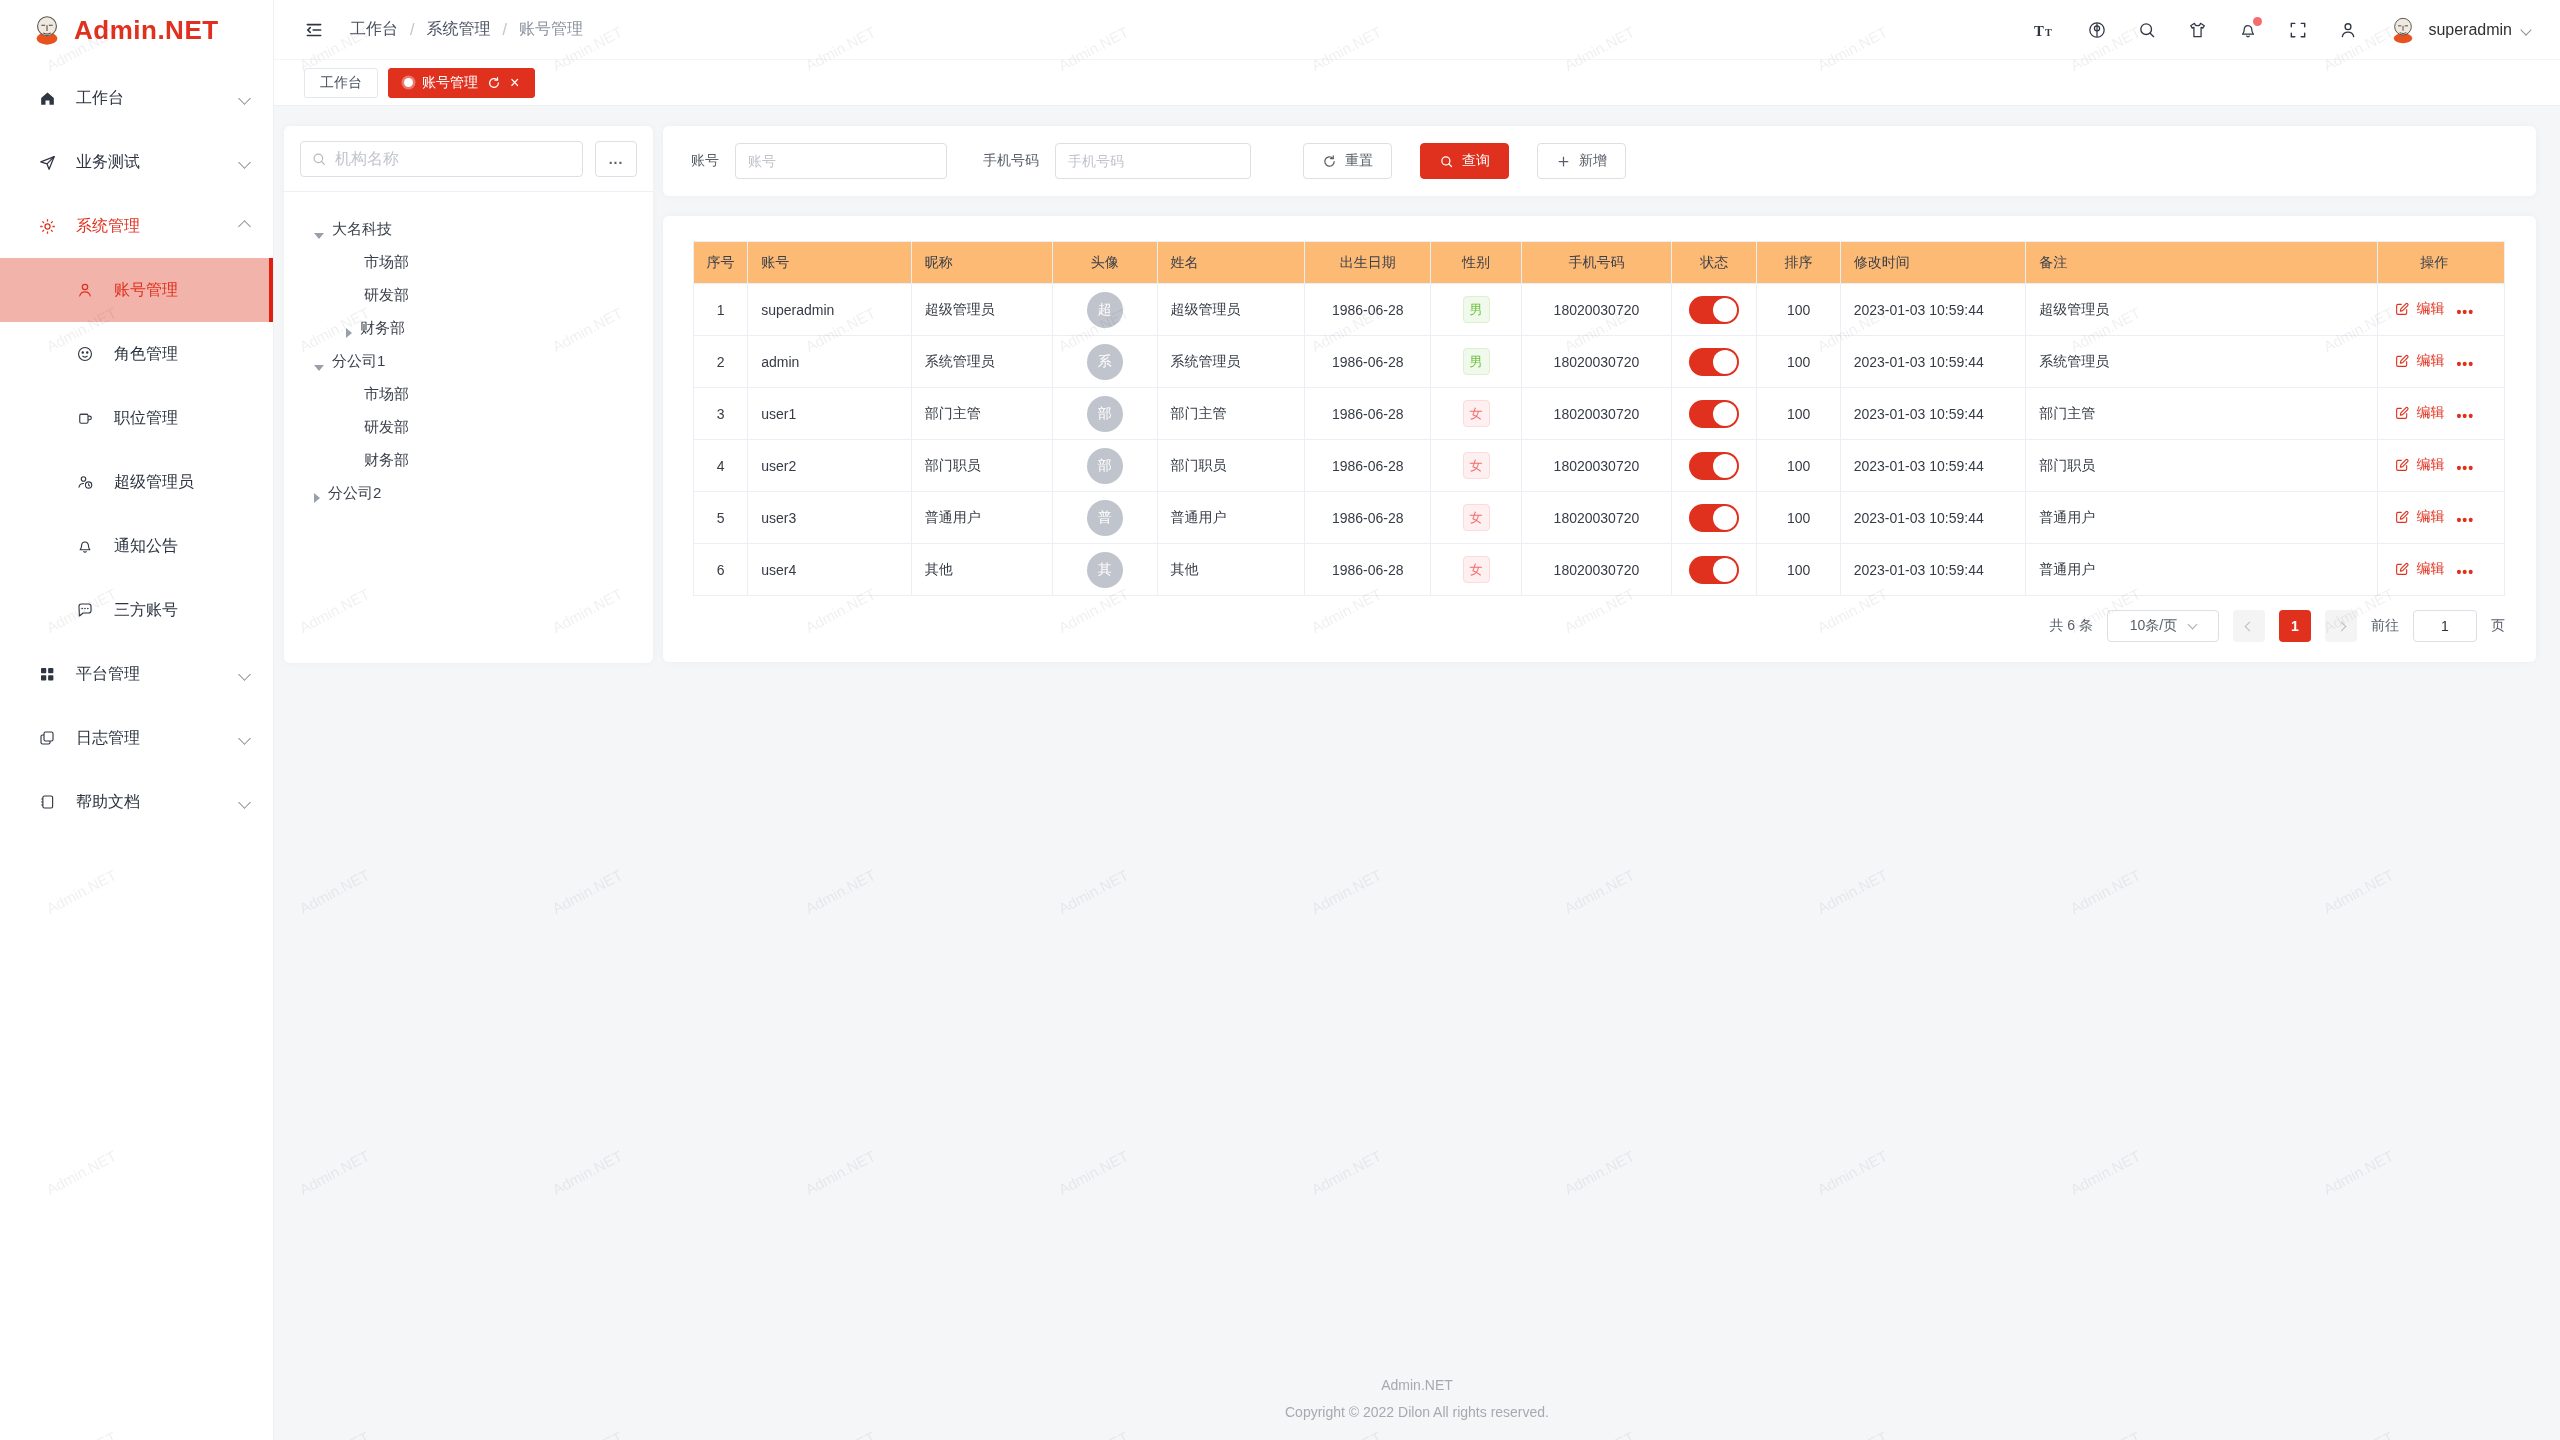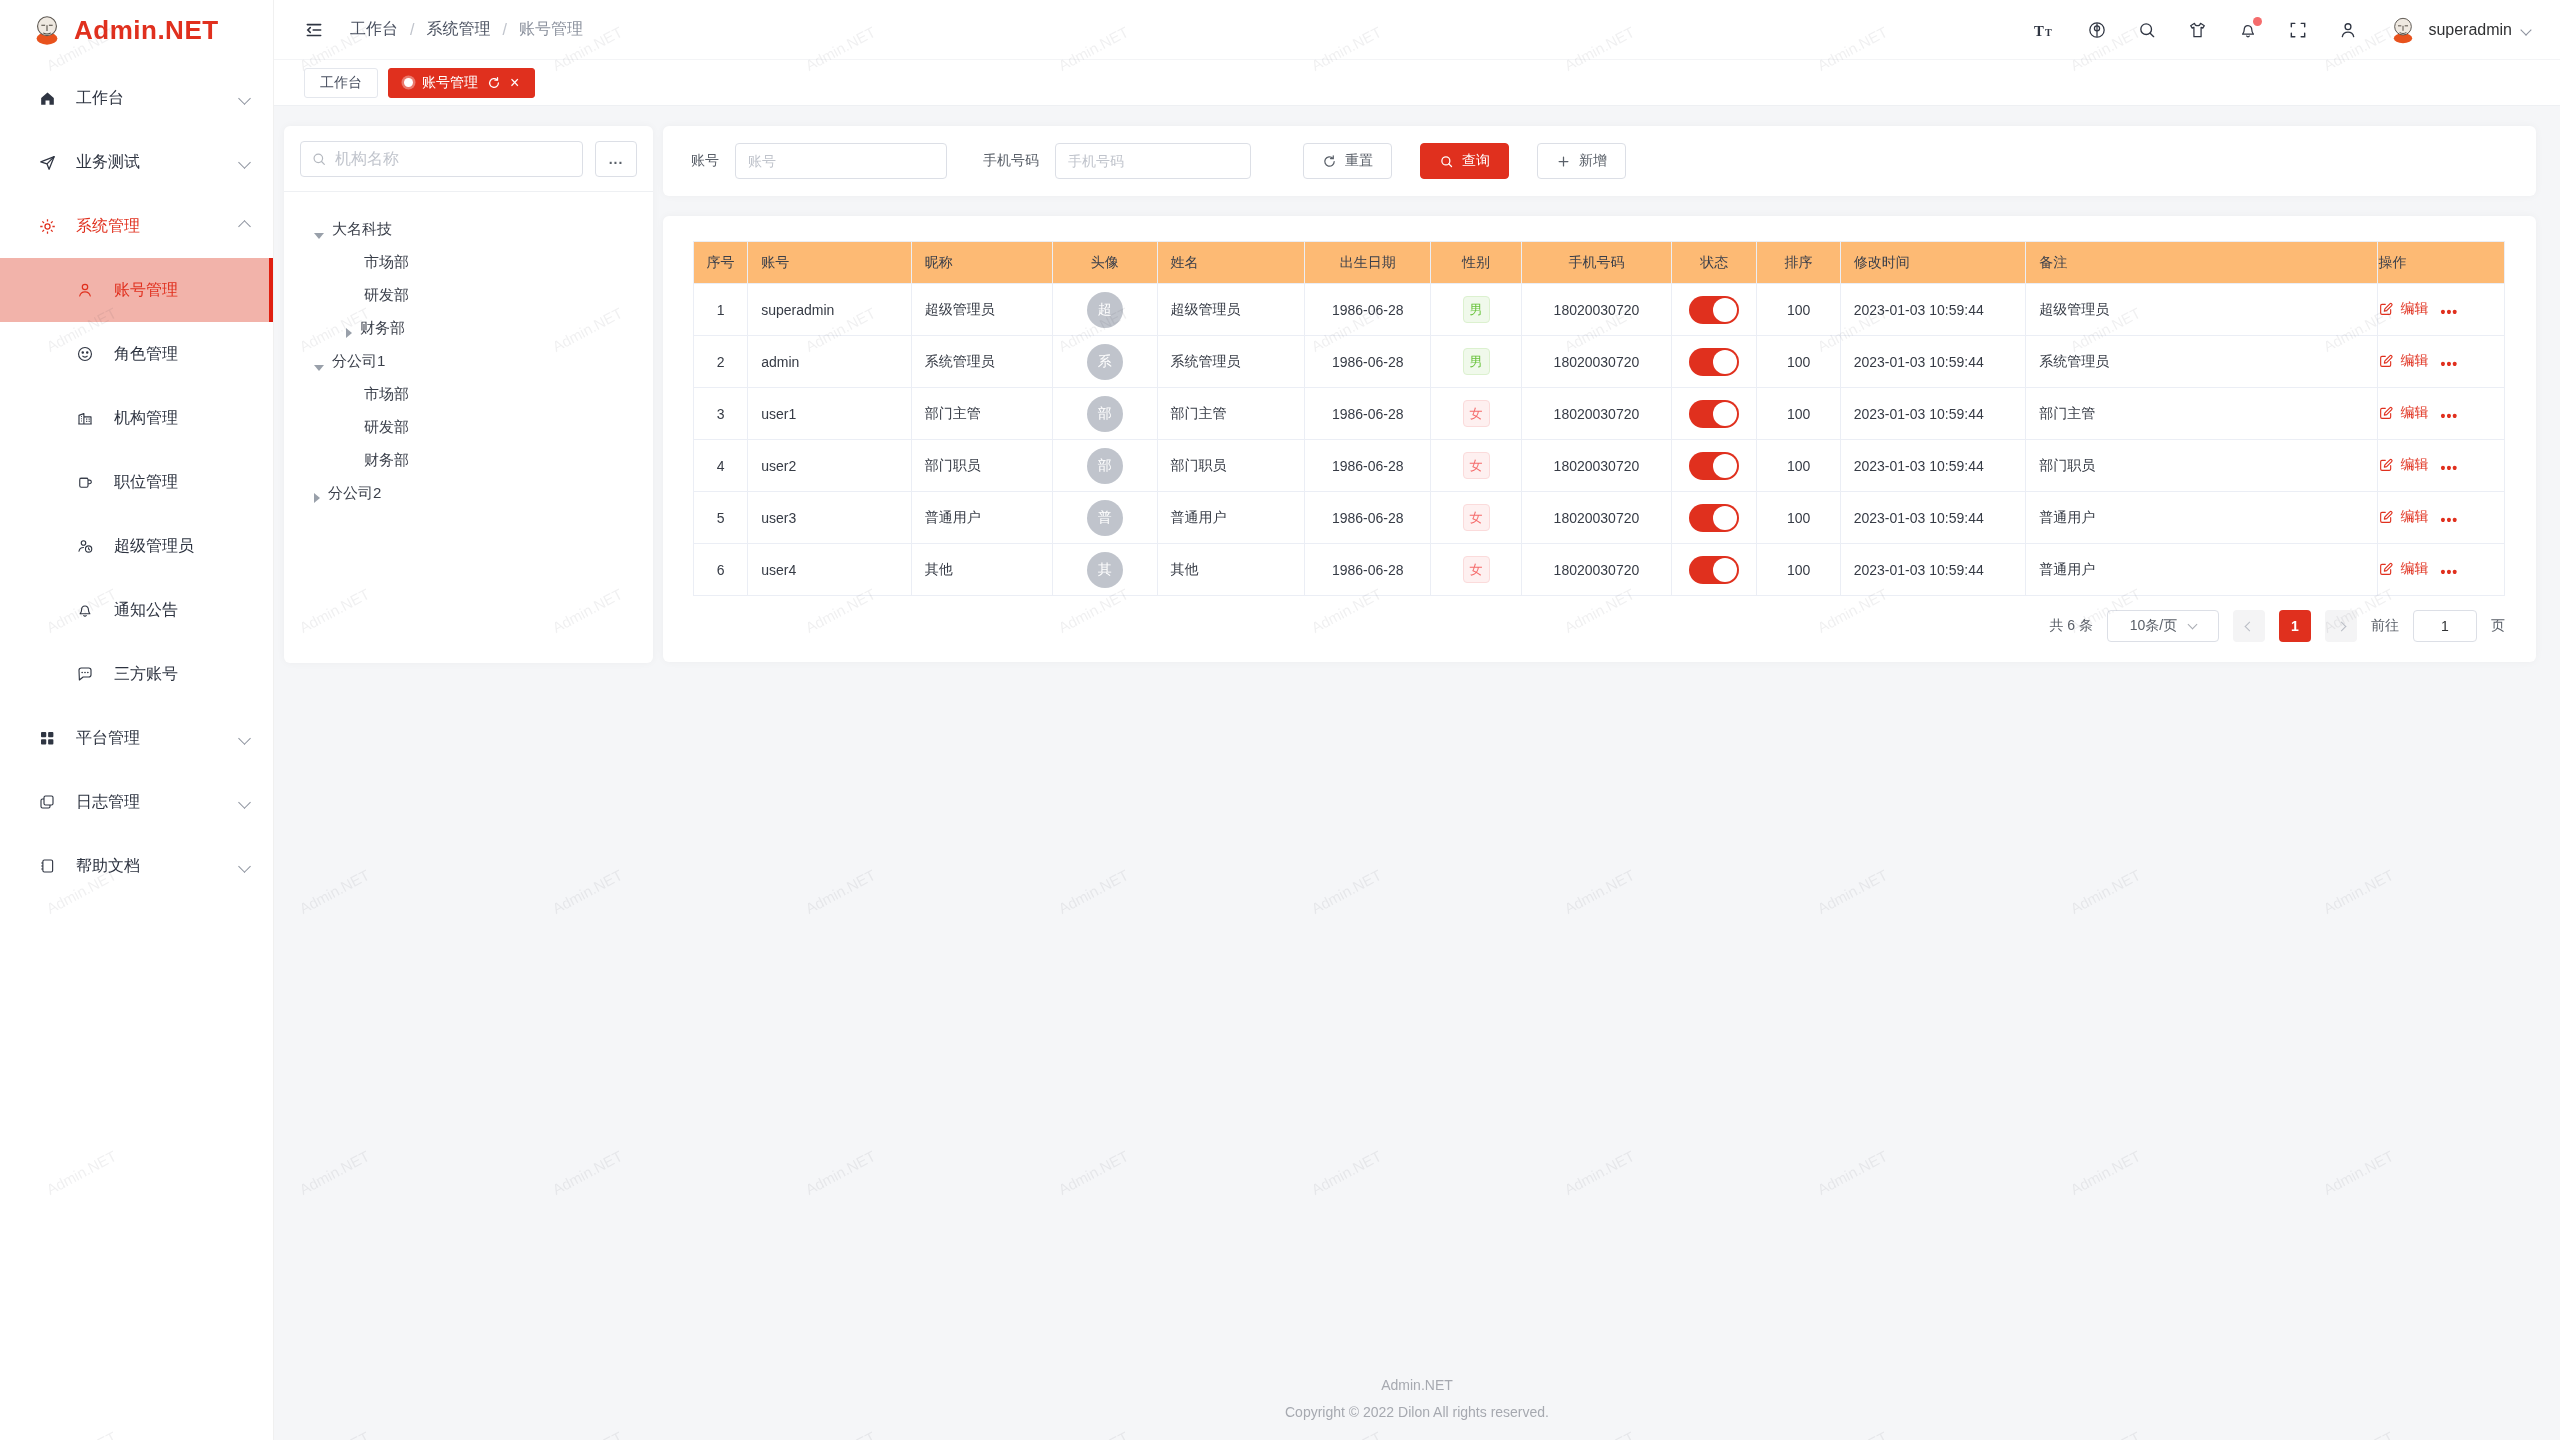--- a/index.html
+++ b/index.html
@@ -73,21 +73,21 @@
   .btn-reset{margin-left:52px}
   .btn-search{margin-left:28px}
   .btn-add{margin-left:28px}
   
   table{border-collapse:collapse;table-layout:fixed;width:1812px;font-size:14px}
   th,td{border:1px solid #ebeef5;overflow:hidden;white-space:nowrap}
   th{background:#fdba74;height:42px;font-weight:500;color:#3a3f4a}
   td{height:52px;color:#363b45}
   .al{text-align:left;padding-left:13px}
   .ac{text-align:center}
-  .ar{text-align:left;padding-right:14px}
+  .ar{text-align:center;padding-right:14px}
   .avatar{display:inline-flex;width:36px;height:36px;border-radius:50%;background:#c0c4cc;color:#fff;align-items:center;justify-content:center;font-size:14px;vertical-align:middle}
   .tag{display:inline-flex;width:27px;height:27px;border-radius:4px;align-items:center;justify-content:center;font-size:13px;vertical-align:middle}
   .tag.male{color:#67c23a;background:#f0f9eb;border:1px solid #dcf1cf}
   .tag.female{color:#f56c6c;background:#fef0f0;border:1px solid #fbdbdb}
   .switch{display:inline-block;width:50px;height:28px;border-radius:14px;background:#e0301e;position:relative;vertical-align:middle;cursor:pointer}
   .switch .knob{position:absolute;top:2px;right:2px;width:24px;height:24px;border-radius:50%;background:#fff}
   .act{color:#e0301e;display:inline-flex;align-items:center;gap:6px;cursor:pointer}
   .act-more{color:#e0301e;font-weight:700;letter-spacing:1px;margin-left:12px;cursor:pointer;font-size:14px}
   
   .pager{display:flex;align-items:center;justify-content:flex-end;gap:14px;margin-top:14px;font-size:14px;color:#5a6069;width:1812px}
@@ -160,28 +160,20 @@
       <div class="menu-item">
         <span class="mi-icon">
             <svg width="18" height="18" viewBox="0 0 24 24" fill="none" stroke="#2f3542" stroke-width="1.5">
               <circle cx="12" cy="12" r="8.6"></circle>
               <circle cx="9" cy="10" r="0.9" fill="#2f3542"></circle>
               <circle cx="15" cy="10" r="0.9" fill="#2f3542"></circle>
               <path d="M8.6 14.4c.9 1.1 2.1 1.7 3.4 1.7s2.5-.6 3.4-1.7"></path>
             </svg>
           </span>
         <span>角色管理</span>
-      </div>
-      <div class="menu-item">
-        <span class="mi-icon">
-            <svg width="18" height="18" viewBox="0 0 24 24" fill="none" stroke="#2f3542" stroke-width="1.5" stroke-linejoin="round">
-              <path d="M4 20V8.5L10.5 6v14M10.5 10.5H20V20M3 20h18M13.5 13.5h1.5M16.8 13.5h1.5M13.5 16.5h1.5M16.8 16.5h1.5M6.8 10h1.2M6.8 13h1.2M6.8 16h1.2"></path>
-            </svg>
-          </span>
-        <span>机构管理</span>
       </div>
       <div class="menu-item">
         <span class="mi-icon">
             <svg width="18" height="18" viewBox="0 0 24 24" fill="none" stroke="#2f3542" stroke-width="1.5">
               <rect x="5" y="7" width="11" height="12" rx="2"></rect>
               <path d="M16 9.5h2a2.4 2.4 0 0 1 0 4.8h-2M5 7h11"></path>
             </svg>
           </span>
         <span>职位管理</span>
       </div>

